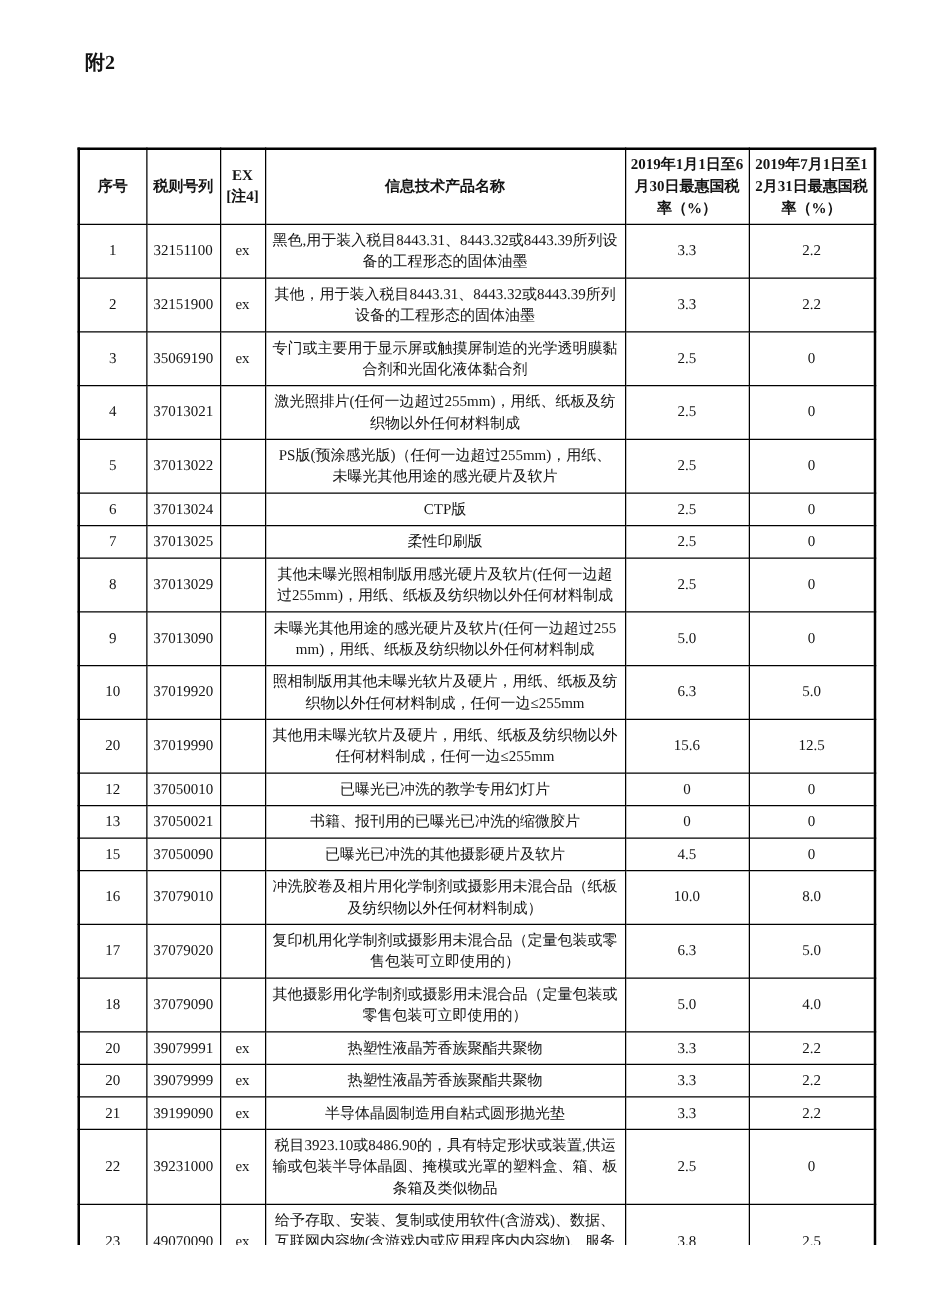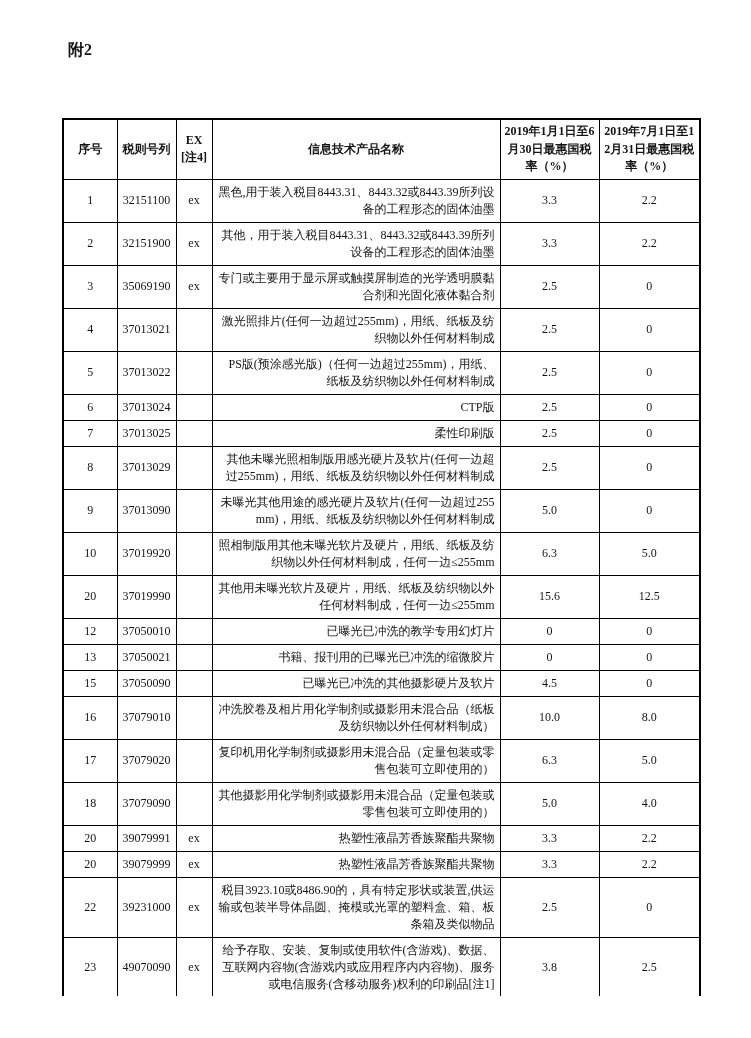--- a/index.html
+++ b/index.html
@@ -52,21 +52,21 @@
     text-align: center;
     padding: 2px;
     line-height: 1.45;
   }
   .rate-table td {
     padding: 4px 2px;
     line-height: 17px;
     text-align: center;
   }
   .rate-table td.c-name {
-    text-align: right;
+    text-align: center;
     padding: 4px 5px;
   }
   .ex-header span { display: block; }
   col.c1 { width: 54px; }
   col.c2 { width: 59px; }
   col.c3 { width: 36px; }
   col.c4 { width: 288px; }
   col.c5 { width: 99px; }
   col.c6 { width: 101px; }
 </style>
@@ -134,21 +134,21 @@
       <td class="c-ex"></td>
       <td class="c-name">激光照排片(任何一边超过255mm)，用纸、纸板及纺织物以外任何材料制成</td>
       <td class="c-r1">2.5</td>
       <td class="c-r2">0</td>
     </tr>
 
     <tr>
       <td class="c-seq">5</td>
       <td class="c-code">37013022</td>
       <td class="c-ex"></td>
-      <td class="c-name">PS版(预涂感光版)（任何一边超过255mm)，用纸、纸板及纺织物以外任何材料制成</td>
+      <td class="c-name">PS版(预涂感光版)（任何一边超过255mm)，用纸、未曝光其他用途的感光硬片及软片</td>
       <td class="c-r1">2.5</td>
       <td class="c-r2">0</td>
     </tr>
 
     <tr>
       <td class="c-seq">6</td>
       <td class="c-code">37013024</td>
       <td class="c-ex"></td>
       <td class="c-name">CTP版</td>
       <td class="c-r1">2.5</td>
@@ -266,20 +266,28 @@
 
     <tr>
       <td class="c-seq">20</td>
       <td class="c-code">39079999</td>
       <td class="c-ex">ex</td>
       <td class="c-name">热塑性液晶芳香族聚酯共聚物</td>
       <td class="c-r1">3.3</td>
       <td class="c-r2">2.2</td>
     </tr>
 
+    <tr>
+      <td class="c-seq">21</td>
+      <td class="c-code">39199090</td>
+      <td class="c-ex">ex</td>
+      <td class="c-name">半导体晶圆制造用自粘式圆形抛光垫</td>
+      <td class="c-r1">3.3</td>
+      <td class="c-r2">2.2</td>
+    </tr>
 
     <tr>
       <td class="c-seq">22</td>
       <td class="c-code">39231000</td>
       <td class="c-ex">ex</td>
       <td class="c-name">税目3923.10或8486.90的，具有特定形状或装置,供运输或包装半导体晶圆、掩模或光罩的塑料盒、箱、板条箱及类似物品</td>
       <td class="c-r1">2.5</td>
       <td class="c-r2">0</td>
     </tr>
 

